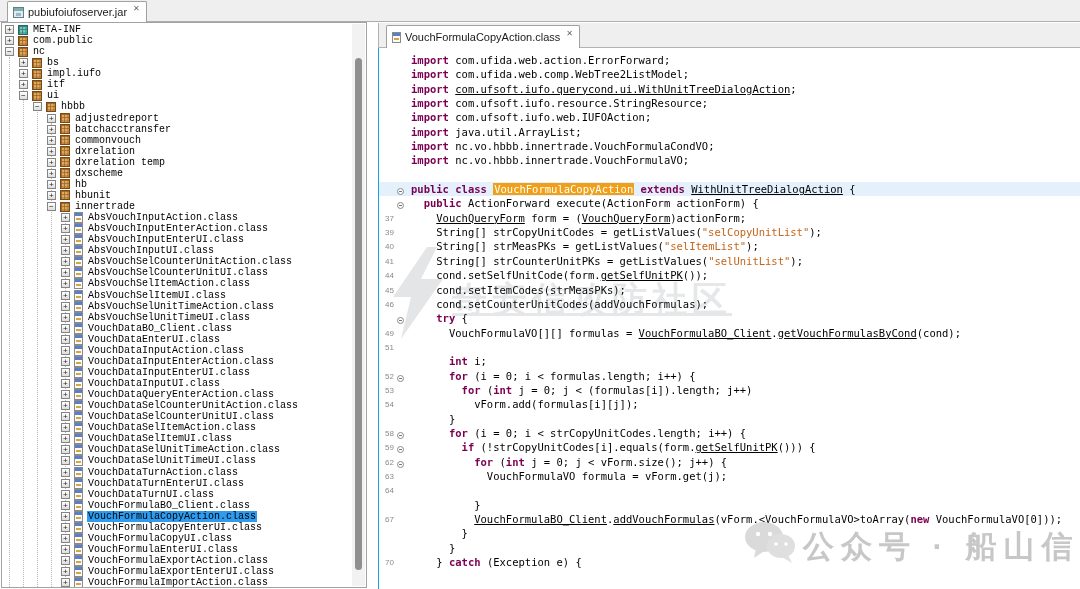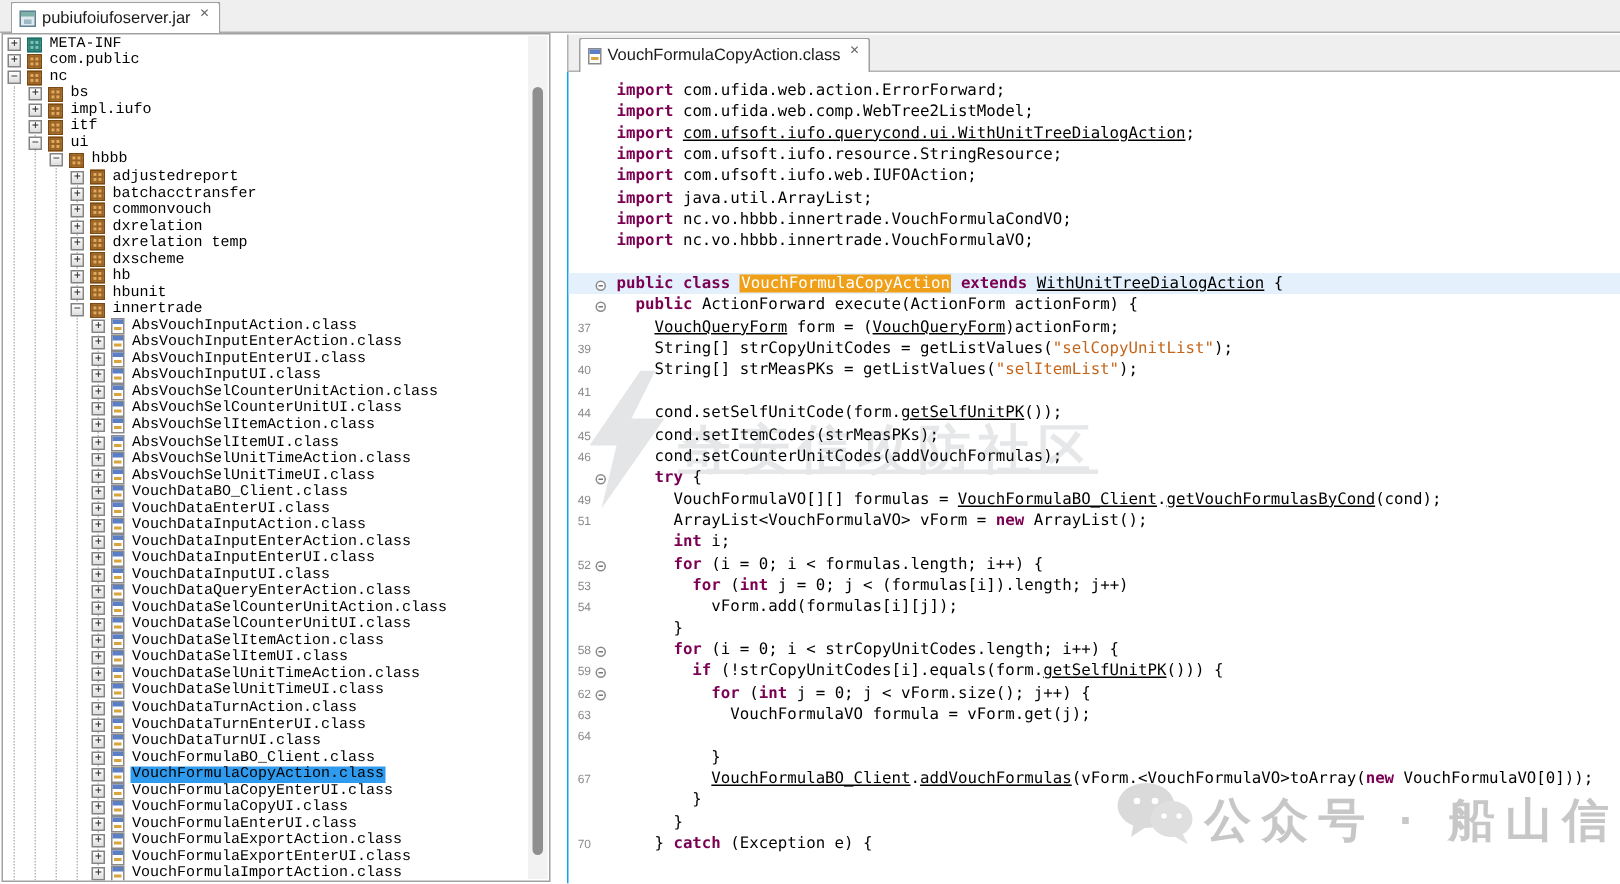--- a/index.html
+++ b/index.html
@@ -399,27 +399,27 @@
     <div class="cline"><span class="gnum"></span><span class="gfold"></span><span class="ctext"><span class="kw">import </span><span>com.ufsoft.iufo.web.IUFOAction;</span></span></div>
     <div class="cline"><span class="gnum"></span><span class="gfold"></span><span class="ctext"><span class="kw">import </span><span>java.util.ArrayList;</span></span></div>
     <div class="cline"><span class="gnum"></span><span class="gfold"></span><span class="ctext"><span class="kw">import </span><span>nc.vo.hbbb.innertrade.VouchFormulaCondVO;</span></span></div>
     <div class="cline"><span class="gnum"></span><span class="gfold"></span><span class="ctext"><span class="kw">import </span><span>nc.vo.hbbb.innertrade.VouchFormulaVO;</span></span></div>
     <div class="cline"><span class="gnum"></span><span class="gfold"></span><span class="ctext"></span></div>
     <div class="cline hl"><span class="gnum"></span><span class="gfold"><span class="fm"></span></span><span class="ctext"><span class="kw">public class </span><span class="occ">VouchFormulaCopyAction</span><span class="kw"> extends </span><span class="lnk">WithUnitTreeDialogAction</span><span> {</span></span></div>
     <div class="cline"><span class="gnum"></span><span class="gfold"><span class="fm"></span></span><span class="ctext"><span>  </span><span class="kw">public </span><span>ActionForward execute(ActionForm actionForm) {</span></span></div>
     <div class="cline"><span class="gnum">37</span><span class="gfold"></span><span class="ctext"><span>    </span><span class="lnk">VouchQueryForm</span><span> form = (</span><span class="lnk">VouchQueryForm</span><span>)actionForm;</span></span></div>
     <div class="cline"><span class="gnum">39</span><span class="gfold"></span><span class="ctext"><span>    String[] strCopyUnitCodes = getListValues(</span><span class="str">"selCopyUnitList"</span><span>);</span></span></div>
     <div class="cline"><span class="gnum">40</span><span class="gfold"></span><span class="ctext"><span>    String[] strMeasPKs = getListValues(</span><span class="str">"selItemList"</span><span>);</span></span></div>
-    <div class="cline"><span class="gnum">41</span><span class="gfold"></span></div>
+    <div class="cline"><span class="gnum">41</span><span class="gfold"></span><span class="ctext"><span>    String[] strCounterUnitPKs = getListValues(</span><span class="str">"selUnitList"</span><span>);</span></span></div>
     <div class="cline"><span class="gnum">44</span><span class="gfold"></span><span class="ctext"><span>    cond.setSelfUnitCode(form.</span><span class="lnk">getSelfUnitPK</span><span>());</span></span></div>
     <div class="cline"><span class="gnum">45</span><span class="gfold"></span><span class="ctext"><span>    cond.setItemCodes(strMeasPKs);</span></span></div>
     <div class="cline"><span class="gnum">46</span><span class="gfold"></span><span class="ctext"><span>    cond.setCounterUnitCodes(addVouchFormulas);</span></span></div>
     <div class="cline"><span class="gnum"></span><span class="gfold"><span class="fm"></span></span><span class="ctext"><span>    </span><span class="kw">try </span><span>{</span></span></div>
     <div class="cline"><span class="gnum">49</span><span class="gfold"></span><span class="ctext"><span>      VouchFormulaVO[][] formulas = </span><span class="lnk">VouchFormulaBO_Client</span><span>.</span><span class="lnk">getVouchFormulasByCond</span><span>(cond);</span></span></div>
-    <div class="cline"><span class="gnum">51</span><span class="gfold"></span><span class="ctext"><span>      ArrayList&lt;VouchFormulaVO&gt; vForm = </span><span class="kw">new </span><span>ArrayList();</span></span></div>
+    <div class="cline"><span class="gnum">51</span><span class="gfold"></span></div>
     <div class="cline"><span class="gnum"></span><span class="gfold"></span><span class="ctext"><span>      </span><span class="kw">int </span><span>i;</span></span></div>
     <div class="cline"><span class="gnum">52</span><span class="gfold"><span class="fm"></span></span><span class="ctext"><span>      </span><span class="kw">for </span><span>(i = 0; i &lt; formulas.length; i++) {</span></span></div>
     <div class="cline"><span class="gnum">53</span><span class="gfold"></span><span class="ctext"><span>        </span><span class="kw">for </span><span>(</span><span class="kw">int </span><span>j = 0; j &lt; (formulas[i]).length; j++)</span></span></div>
     <div class="cline"><span class="gnum">54</span><span class="gfold"></span><span class="ctext"><span>          vForm.add(formulas[i][j]);</span></span></div>
     <div class="cline"><span class="gnum"></span><span class="gfold"></span><span class="ctext"><span>      }</span></span></div>
     <div class="cline"><span class="gnum">58</span><span class="gfold"><span class="fm"></span></span><span class="ctext"><span>      </span><span class="kw">for </span><span>(i = 0; i &lt; strCopyUnitCodes.length; i++) {</span></span></div>
     <div class="cline"><span class="gnum">59</span><span class="gfold"><span class="fm"></span></span><span class="ctext"><span>        </span><span class="kw">if </span><span>(!strCopyUnitCodes[i].equals(form.</span><span class="lnk">getSelfUnitPK</span><span>())) {</span></span></div>
     <div class="cline"><span class="gnum">62</span><span class="gfold"><span class="fm"></span></span><span class="ctext"><span>          </span><span class="kw">for </span><span>(</span><span class="kw">int </span><span>j = 0; j &lt; vForm.size(); j++) {</span></span></div>
     <div class="cline"><span class="gnum">63</span><span class="gfold"></span><span class="ctext"><span>            VouchFormulaVO formula = vForm.get(j);</span></span></div>
     <div class="cline"><span class="gnum">64</span><span class="gfold"></span></div>

